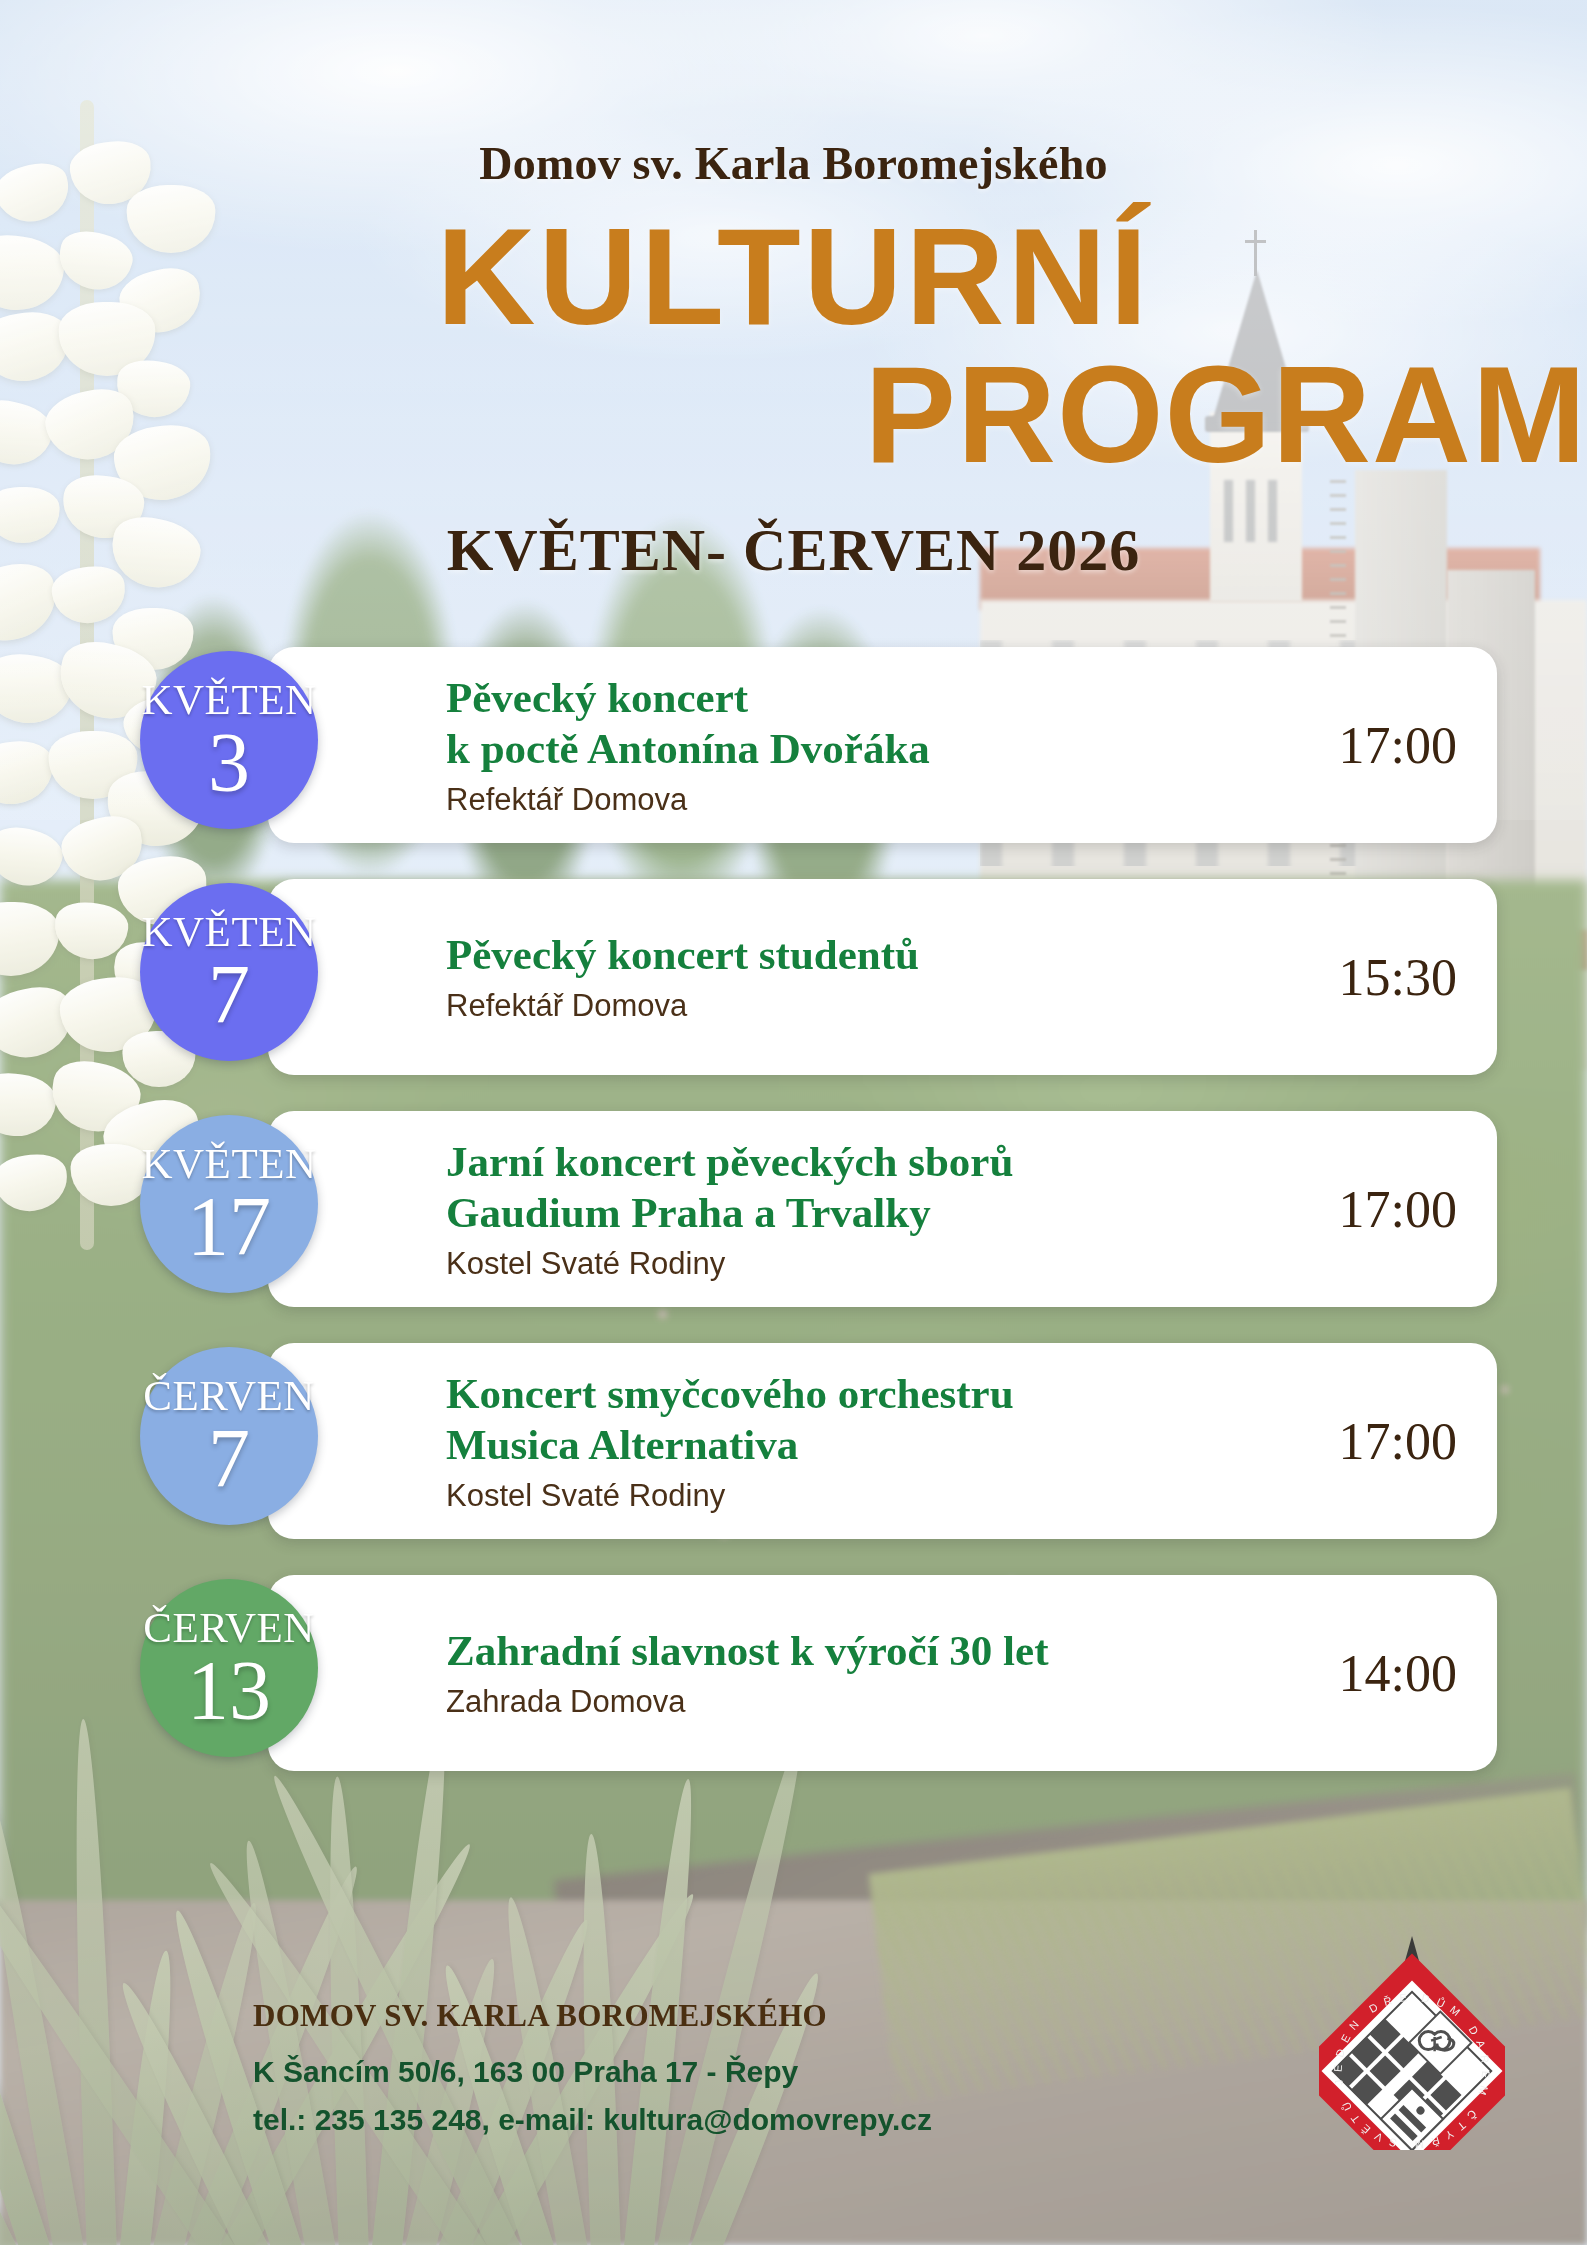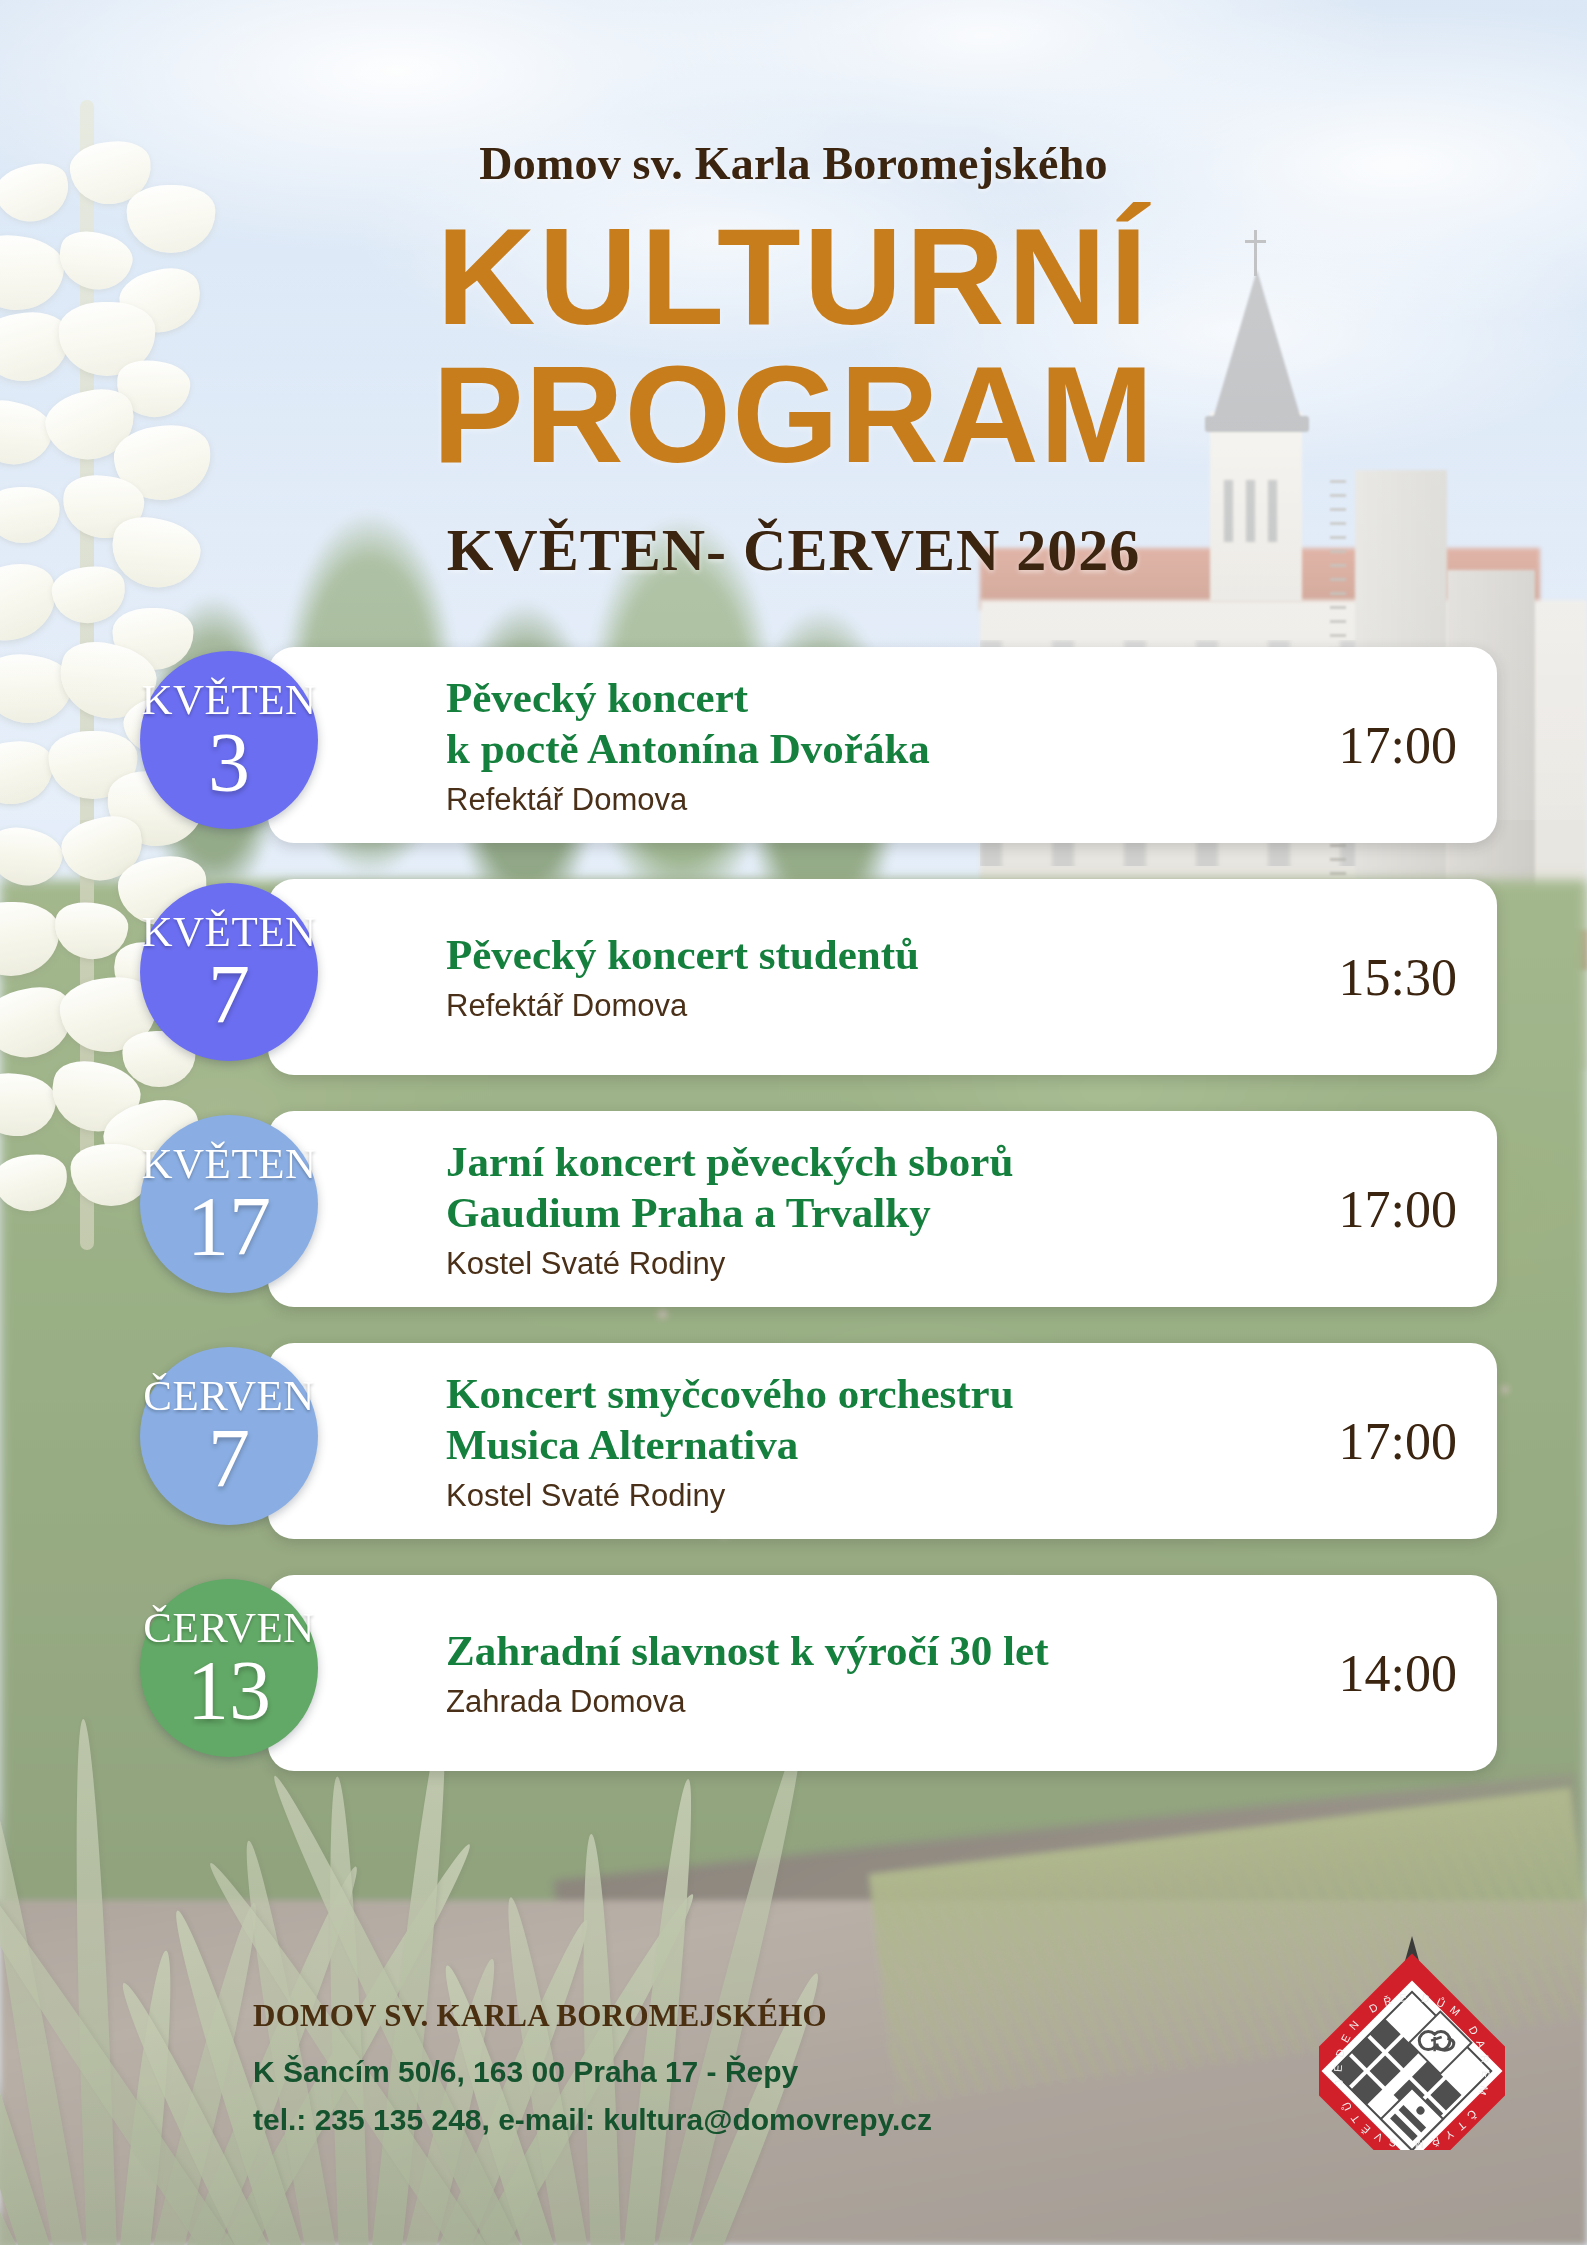--- a/index.html
+++ b/index.html
@@ -187,21 +187,21 @@
     text-align:center;
     color:#c87d1d;
     font-family:"Liberation Sans", sans-serif;
     font-weight:700;
     font-size:137px;
     line-height:.95;
     letter-spacing:3px;
     margin-top:22px;
     text-shadow:0 2px 6px rgba(255,255,255,.35);
   }
-  .title .l2{display:block;margin-top:8px;letter-spacing:1px;}
+  .title .l2{display:block;margin-top:8px;letter-spacing:1px;text-align:right;}
 
   .range{
     text-align:center;
     color:#3b2410;
     font-size:60px;
     font-weight:bold;
     letter-spacing:1px;
     margin-top:36px;
     text-shadow:0 2px 5px rgba(255,255,255,.5);
   }

